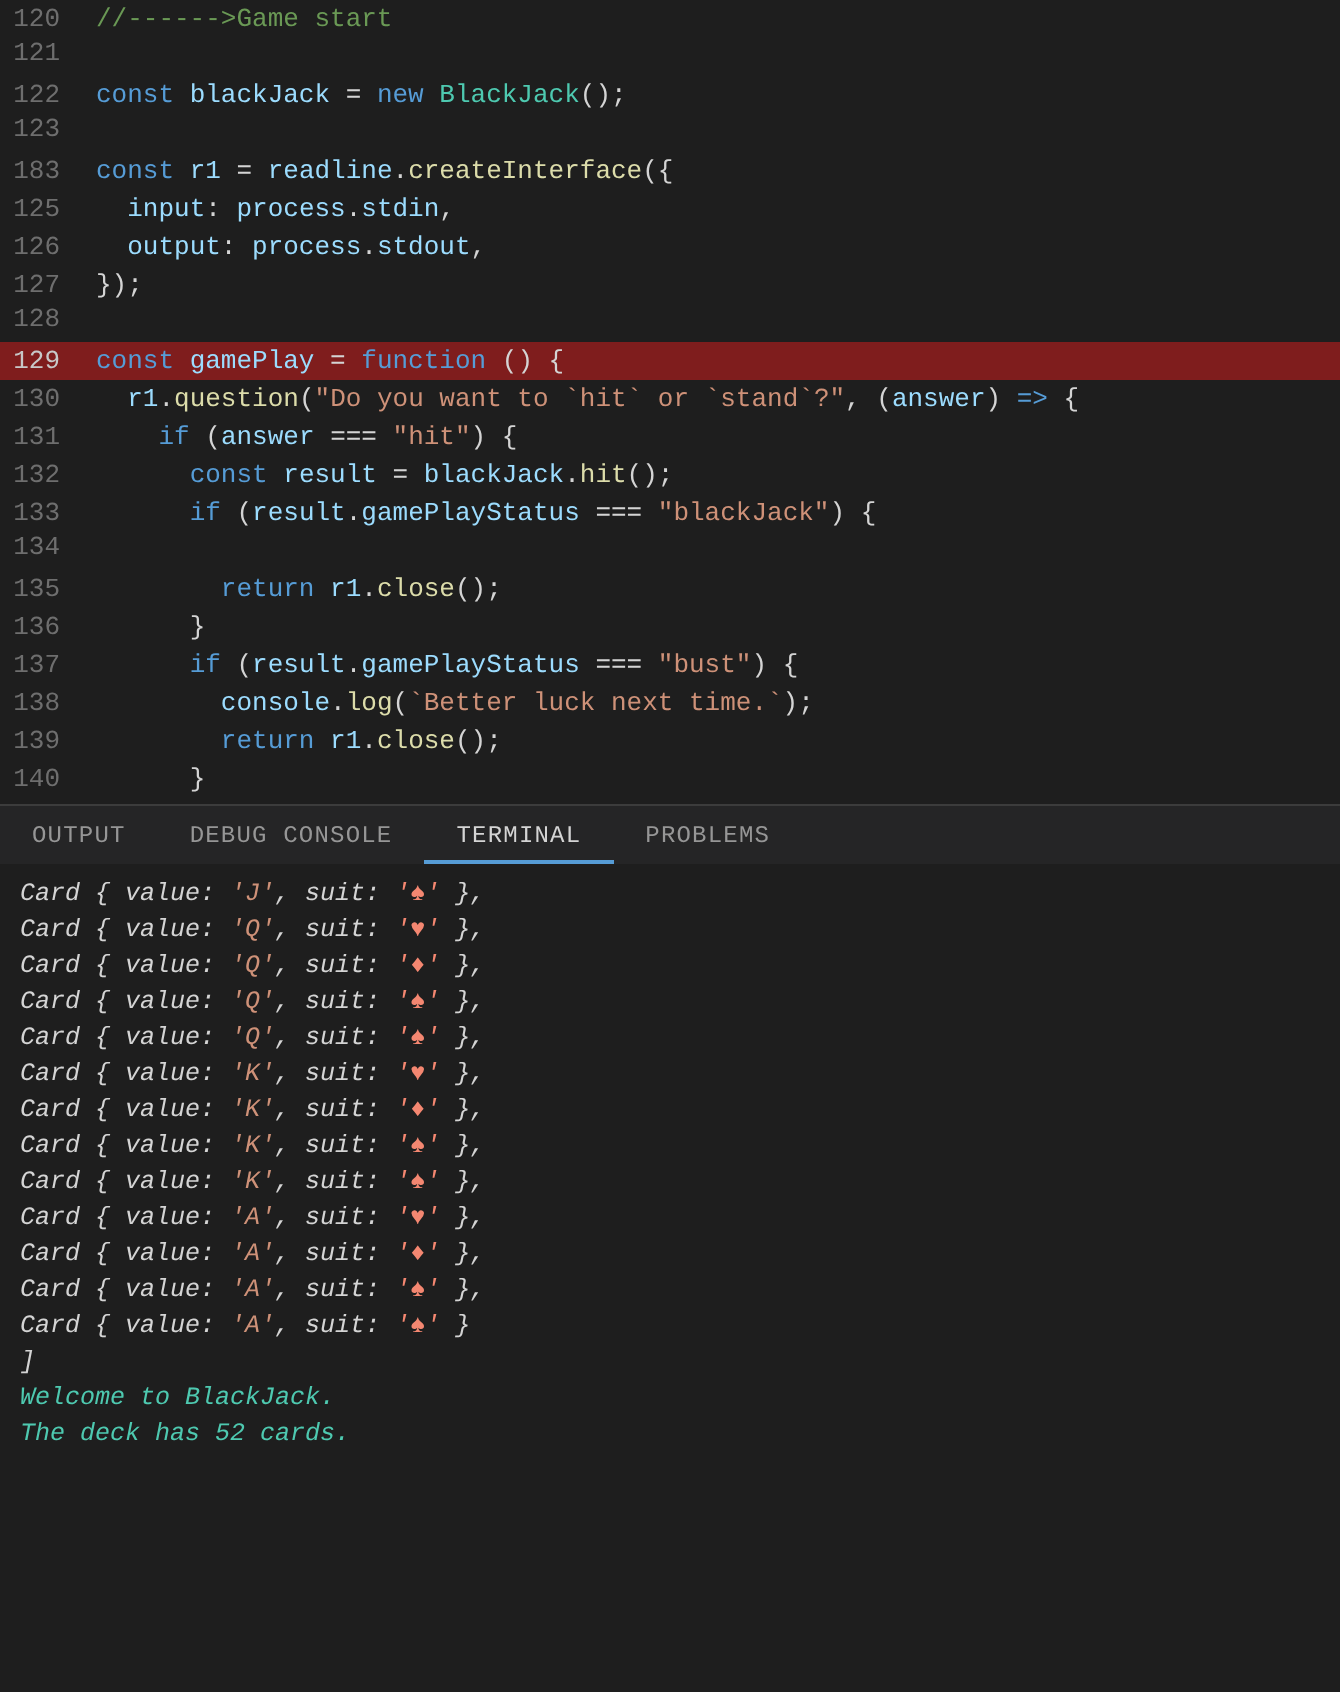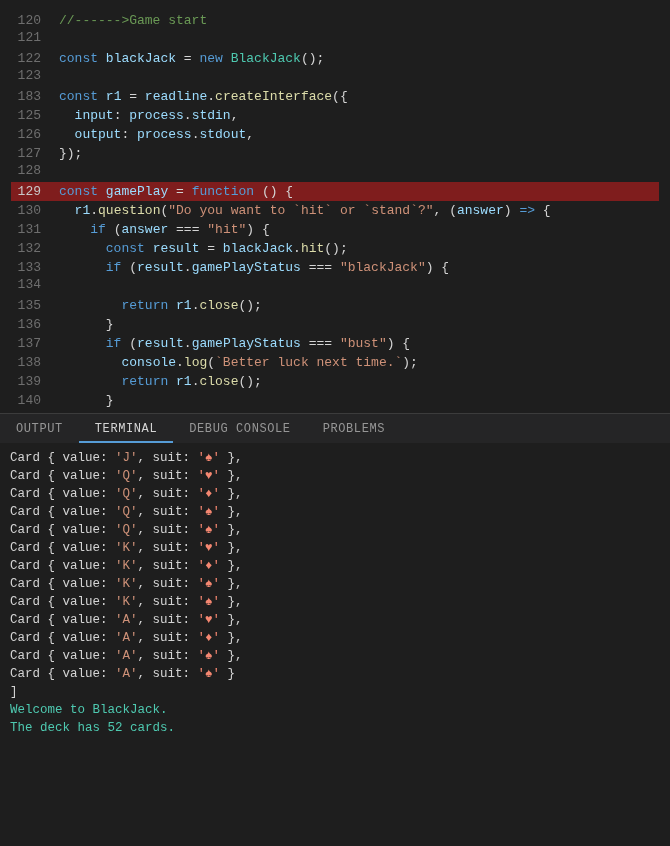--- a/index.html
+++ b/index.html
@@ -11,21 +11,21 @@
       width: 670px;
       height: 846px;
       overflow: hidden;
       display: flex;
       flex-direction: column;
     }
     .code-area {
       flex: 1;
       background: #1e1e1e;
       overflow: hidden;
-      padding: 11px;
+      padding: 0;
     }
     .code-line {
       display: flex;
       align-items: baseline;
       height: 19px;
       padding: 0 0 0 0;
       position: relative;
     }
     .code-line.active-line {
       background: #7f1d1d;
@@ -96,20 +96,21 @@
       background: #1e1e1e;
       padding: 6px 10px;
       flex: 1;
       overflow: hidden;
       font-size: 12.5px;
       line-height: 18px;
     }
     .term-line {
       white-space: pre;
       color: #d4d4d4;
+      font-style: italic;
     }
     .t-green { color: #4ec9b0; }
     .t-white { color: #d4d4d4; }
     .t-str { color: #ce9178; }
     .t-suit-heart { color: #f48771; }
     .cursor-block {
       display: inline-block;
       width: 8px;
       height: 14px;
       background: #d4d4d4;
@@ -227,22 +228,22 @@
     </div>
     <div class="code-line">
       <span class="line-num">141</span>
       <span class="gutter-indicator"></span>
       <span class="code-content">    <span class="c-punct">}</span></span>
     </div>
   </div>
 
 <div class="terminal-tabs">
   <div class="tab">OUTPUT</div>
+  <div class="tab">DEBUG CONSOLE</div>
   <div class="tab active">TERMINAL</div>
-  <div class="tab">DEBUG CONSOLE</div>
   <div class="tab">PROBLEMS</div>
 </div>
 
 <div class="terminal-body">
 
 <div class="term-line"><span class="t-white">Card { value: </span><span class="t-str">'J'</span><span class="t-white">, suit: </span><span class="t-suit-heart">'♠'</span><span class="t-white"> },</span></div>
     <div class="term-line"><span class="t-white">Card { value: </span><span class="t-str">'Q'</span><span class="t-white">, suit: </span><span class="t-suit-heart">'♥'</span><span class="t-white"> },</span></div>
     <div class="term-line"><span class="t-white">Card { value: </span><span class="t-str">'Q'</span><span class="t-white">, suit: </span><span class="t-suit-heart">'♦'</span><span class="t-white"> },</span></div>
     <div class="term-line"><span class="t-white">Card { value: </span><span class="t-str">'Q'</span><span class="t-white">, suit: </span><span class="t-suit-heart">'♠'</span><span class="t-white"> },</span></div>
     <div class="term-line"><span class="t-white">Card { value: </span><span class="t-str">'Q'</span><span class="t-white">, suit: </span><span class="t-suit-heart">'♠'</span><span class="t-white"> },</span></div>

